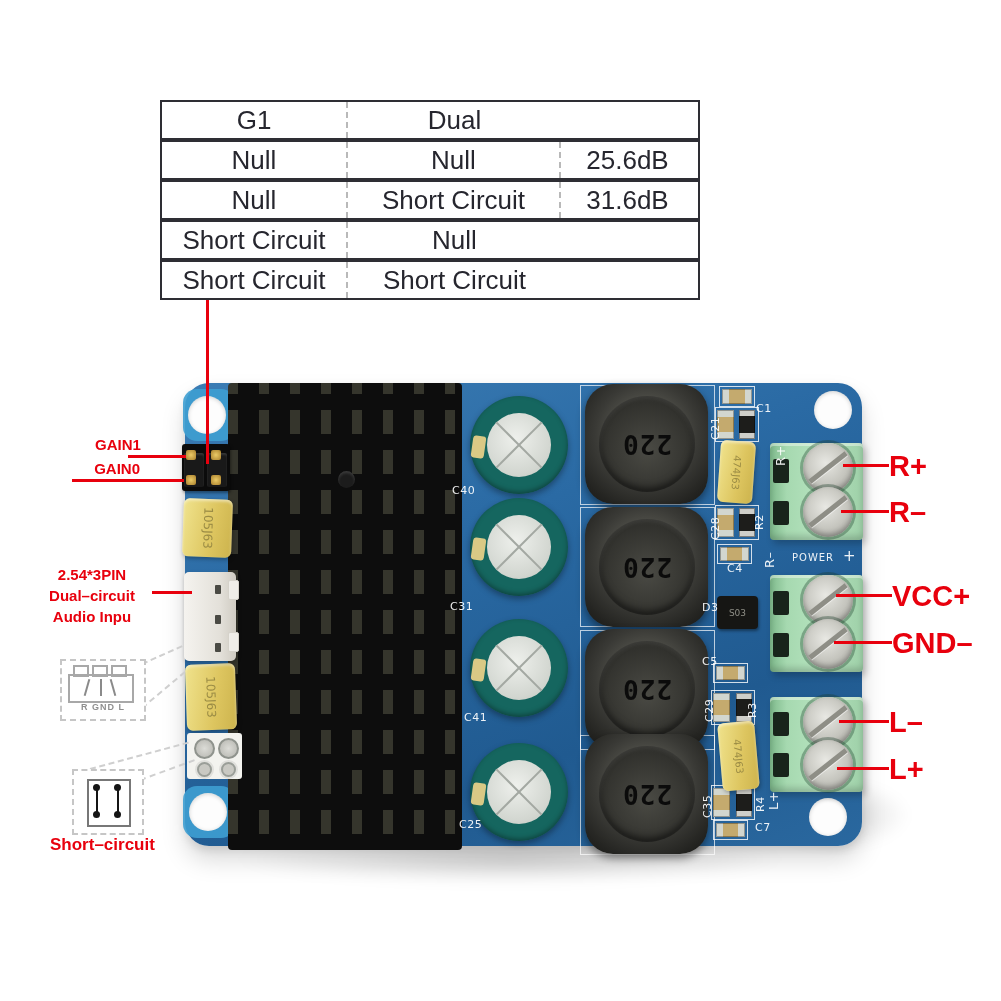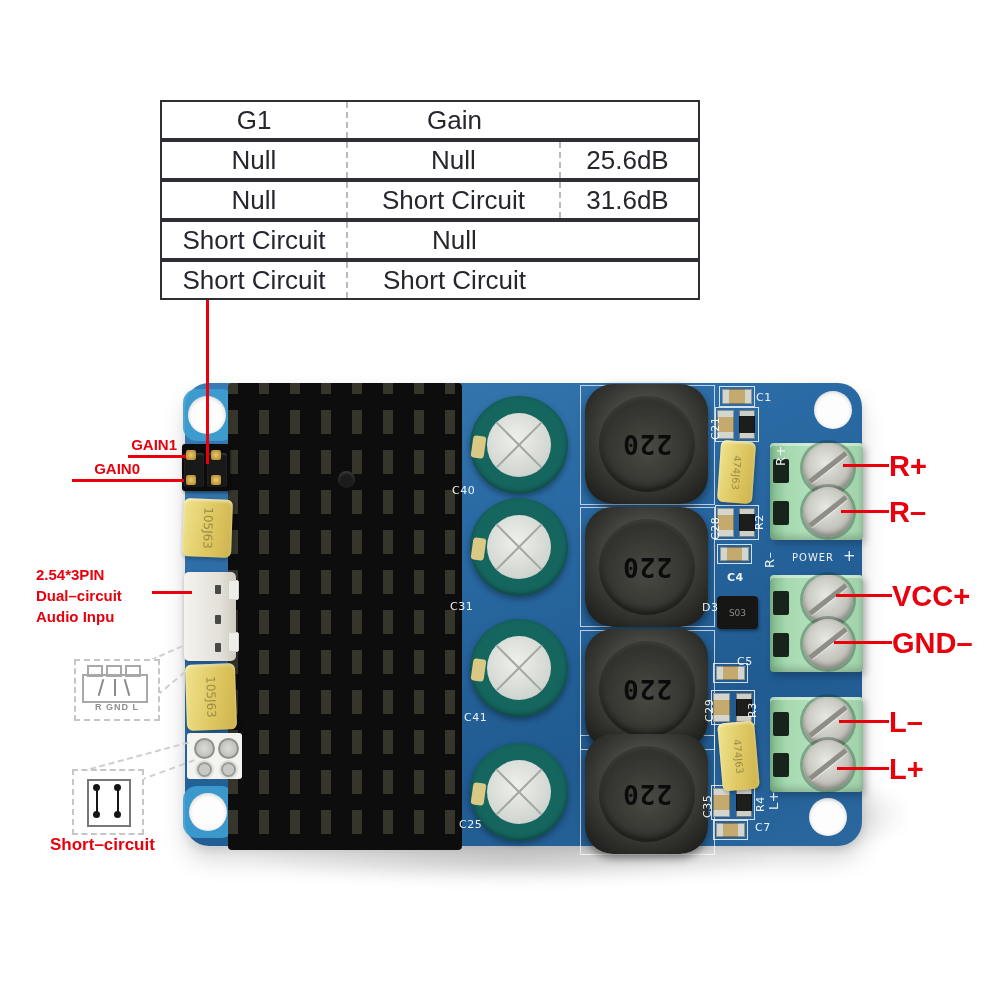--- a/index.html
+++ b/index.html
@@ -12,21 +12,21 @@
          border-right:2px dashed #b9b9b9;line-height:1;white-space:nowrap;}
   .tcell:last-child{border-right:none;}
   
   .rline{position:absolute;background:#e8000d;height:3px;}
   .rvline{position:absolute;background:#e8000d;width:3px;}
   .red-label{position:absolute;color:#e8000d;font-weight:bold;line-height:1.05;}
   .red-big{font-size:29px;}
   .red-sm{font-size:15px;}
   .dash{position:absolute;border-top:2px dashed #cfcfcf;transform-origin:left center;}
   
-  .coA{position:absolute;left:74px;top:659px;width:82px;height:58px;border:2px dashed #c6c6c6;background:#fff;}
+  .coA{position:absolute;left:60px;top:659px;width:82px;height:58px;border:2px dashed #c6c6c6;background:#fff;}
   .coA .tab{position:absolute;width:12px;height:8px;border:2px solid #a8a8a8;top:4px;}
   .coA .bodyo{position:absolute;left:6px;top:13px;width:62px;height:25px;border:2px solid #a8a8a8;}
   .coA .pin{position:absolute;top:3px;width:2px;height:17px;background:#8a8a8a;}
   .coA .pins-label{position:absolute;left:0;top:41px;width:100%;text-align:center;font-size:9px;
                    font-weight:bold;color:#8f8f8f;letter-spacing:1px;}
   .coB{position:absolute;left:72px;top:769px;width:68px;height:62px;border:2px dashed #c6c6c6;background:#fff;}
   .coB .inner{position:absolute;left:13px;top:8px;width:40px;height:44px;border:2px solid #777;}
   .coB .dot{position:absolute;width:7px;height:7px;border-radius:50%;background:#151515;}
   .coB .vl{position:absolute;width:2px;height:24px;background:#151515;top:9px;}
   
@@ -104,21 +104,21 @@
   .shadow{position:absolute;background:radial-gradient(ellipse,rgba(0,0,0,0.16),rgba(0,0,0,0) 70%);filter:blur(6px);}
 </style>
 </head>
 <body>
 
 <div class="canvas">
 
   <div class="gain-table">
     <div class="trow">
       <div class="tcell">G1</div>
-      <div class="tcell">Gain</div>
+      <div class="tcell">Dual</div>
     </div>
     <div class="trow">
       <div class="tcell">Null</div>
       <div class="tcell">Null</div>
       <div class="tcell">25.6dB</div>
     </div>
     <div class="trow">
       <div class="tcell">Null</div>
       <div class="tcell">Short Circuit</div>
       <div class="tcell">31.6dB</div>
@@ -282,47 +282,47 @@
         </div>
       <div class="screw" style="top:43px;">
           <div class="slot"></div>
         </div>
     </div>
 
     <span class="silk" style="left:267px;top:101px;">C40</span>
     <span class="silk" style="left:265px;top:217px;">C31</span>
     <span class="silk" style="left:279px;top:328px;">C41</span>
     <span class="silk" style="left:274px;top:435px;">C25</span>
-    <span class="silk" style="left:571px;top:8px;">C1</span>
+    <span class="silk" style="left:571px;top:19px;">C1</span>
     <span class="silk rot" style="left:524px;top:57px;">C21</span>
     <span class="silk rot" style="left:524px;top:157px;">C28</span>
     <span class="silk rot" style="left:568px;top:147px;">R2</span>
-    <span class="silk" style="left:542px;top:188px;font-weight:bold;">C4</span>
+    <span class="silk" style="left:542px;top:179px;">C4</span>
     <span class="silk" style="left:517px;top:218px;">D3</span>
-    <span class="silk" style="left:552px;top:272px;text-align:center;">C5</span>
+    <span class="silk" style="left:517px;top:272px;text-align:center;">C5</span>
     <span class="silk rot" style="left:518px;top:339px;">C29</span>
     <span class="silk rot" style="left:561px;top:335px;">R3</span>
     <span class="silk rot" style="left:516px;top:435px;">C35</span>
     <span class="silk rot" style="left:569px;top:429px;">R4</span>
     <span class="silk" style="left:570px;top:438px;">C7</span>
     <span class="silk" style="left:607px;top:169px;font-size:10px;letter-spacing:1px;">POWER</span>
     <span class="silk" style="left:658px;top:164px;font-size:15px;">+</span>
     <span class="silk rot" style="left:588px;top:83px;font-size:13px;">R+</span>
     <span class="silk rot" style="left:577px;top:185px;font-size:13px;">R–</span>
     <span class="silk rot" style="left:581px;top:427px;font-size:13px;">L+</span>
   </div>
 
   <div class="rvline" style="left:206px;top:300px;height:164px;"></div>
 
-  <div class="red-label red-sm" style="left:95px;top:437px;width:82px;text-align:right;">GAIN1</div>
+  <div class="red-label red-sm" style="left:95px;top:437px;width:82px;text-align:left;">GAIN1</div>
   <div class="rline" style="left:128px;top:455px;width:58px;"></div>
   <div class="red-label red-sm" style="left:58px;top:461px;width:82px;text-align:right;">GAIN0</div>
   <div class="rline" style="left:72px;top:479px;width:112px;"></div>
 
-  <div class="red-label red-sm" style="left:36px;top:564px;width:112px;text-align:left;line-height:21px;">
+  <div class="red-label red-sm" style="left:36px;top:564px;width:112px;text-align:center;line-height:21px;">
     <div>2.54*3PIN</div>
     <div>Dual–circuit</div>
     <div>Audio Inpu</div>
   </div>
   <div class="rline" style="left:152px;top:591px;width:40px;"></div>
 
   <div class="red-label" style="left:50px;top:836px;font-size:17px;">Short–circuit</div>
 
   <div class="red-label red-big" style="left:889px;top:451px;">R+</div>
   <div class="rline" style="left:843px;top:464px;width:46px;"></div>

